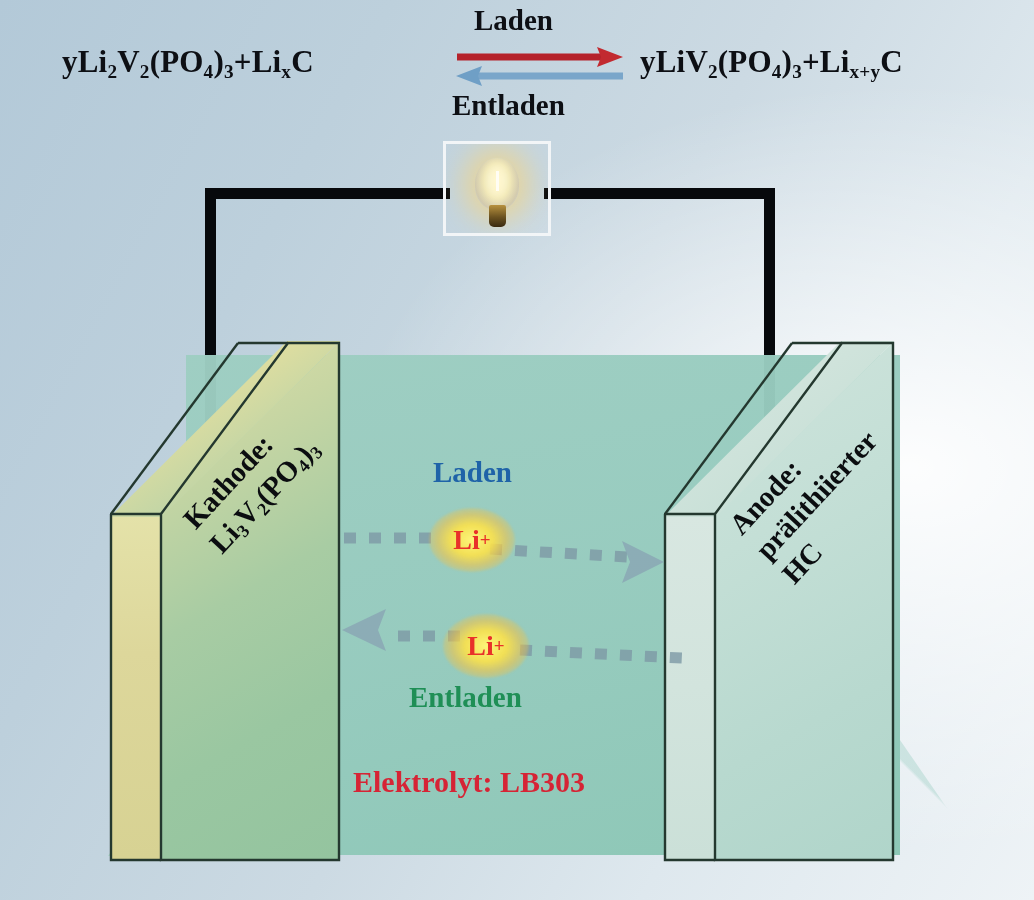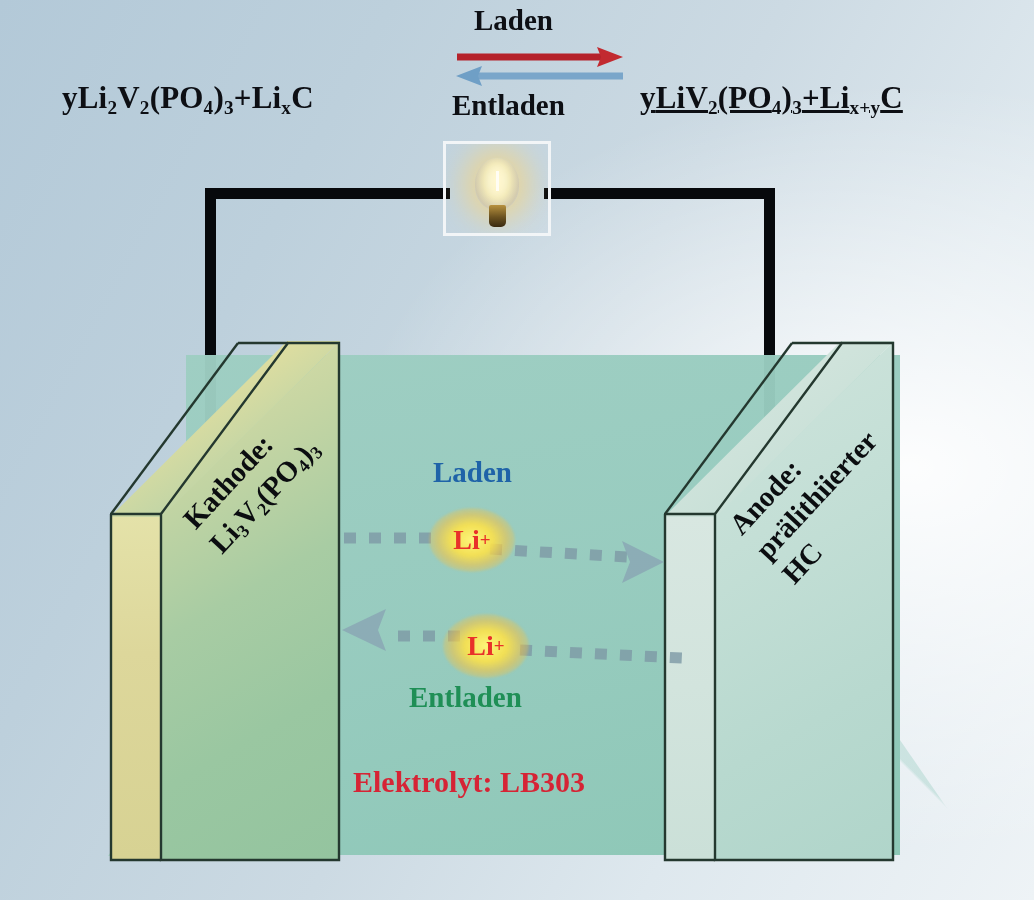--- a/index.html
+++ b/index.html
@@ -13,24 +13,24 @@
     position:relative;width:1034px;height:900px;overflow:hidden;
     background:
       radial-gradient(ellipse 900px 620px at 88% 52%, rgba(255,255,255,0.92) 0%, rgba(255,255,255,0.0) 62%),
       linear-gradient(118deg,#b3c9d8 0%, #bdd0dc 26%, #ccdae3 52%, #dee8ee 74%, #eef3f6 100%);
   }
 
   
   .eq{
     position:absolute;font-weight:bold;color:#0d0f14;
     font-family:"Liberation Serif", serif;
-    letter-spacing:.2px;white-space:nowrap;margin-top:36px;
+    letter-spacing:.2px;white-space:nowrap;
   }
   #eq-left{left:62px;top:44px;font-size:31px;}
-  #eq-right{left:640px;top:44px;font-size:31px;text-decoration:underline;}
+  #eq-right{left:640px;top:44px;font-size:31px;}
   .eq sub{font-size:.62em;vertical-align:-0.30em;font-weight:bold;}
 
   #lbl-laden-top{
     position:absolute;left:474px;top:4px;font-size:29px;font-weight:bold;
     color:#0d0f14;font-family:"Liberation Serif", serif;
   }
   #lbl-entladen-top{
     position:absolute;left:452px;top:89px;font-size:29px;font-weight:bold;
     color:#0d0f14;font-family:"Liberation Serif", serif;
   }

